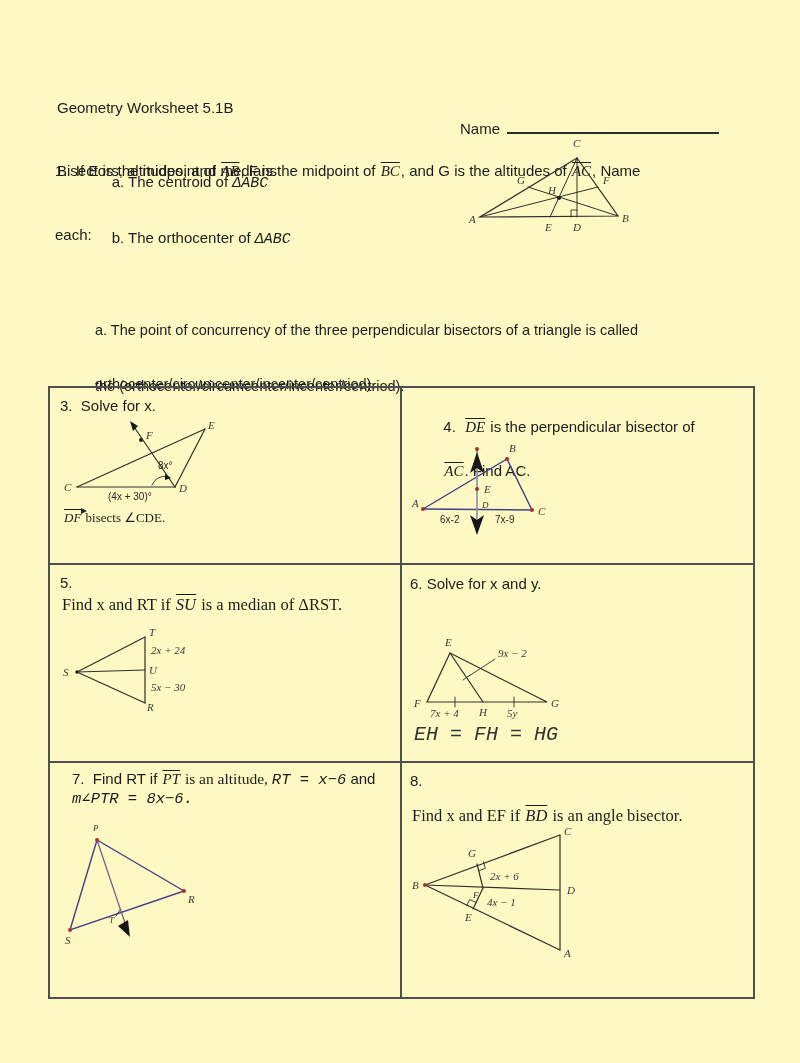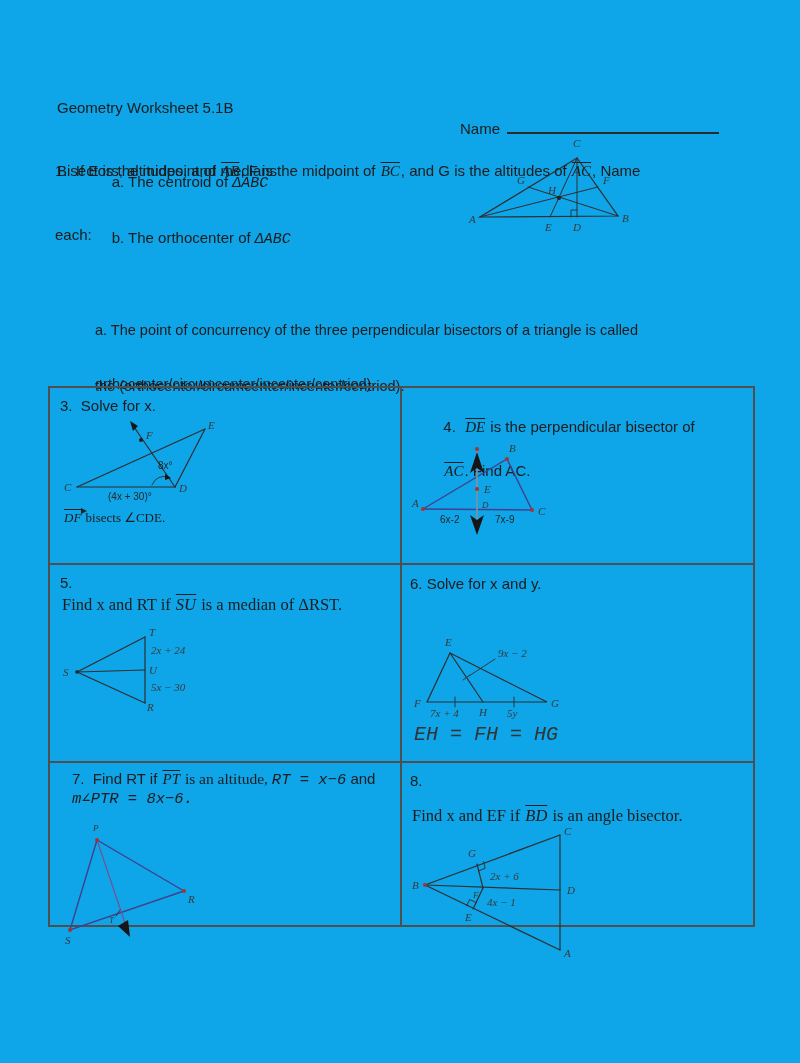--- a/index.html
+++ b/index.html
@@ -2,35 +2,35 @@
 <html style="--ink: #2e2e2e; --text: #1c1c1c; --border: #4f4f4f; --navy: #41418f; --red: #a83232; --bisector: #7d93a4; --altitude: #7a5090;"><head>
 <meta charset="utf-8">
 <style>
   :root{
     --ink:#2e2e2e; --text:#1c1c1c; --border:#4f4f4f;
     --navy:#41418f; --red:#a83232; --bisector:#7d93a4; --altitude:#7a5090;
   }
   html,body{margin:0;padding:0;background:#e8e8e8;}
   .page{
     position:relative; width:800px; height:1063px; margin:0 auto;
-    background:#0ea5e9; overflow:hidden;
+    background:#fef9c3; overflow:hidden;
     font-family:"Liberation Sans", sans-serif; color:var(--text);
   }
   .abs{position:absolute;}
   .sans15{font-size:15px; line-height:21px; white-space:pre-wrap;}
   .sans14{font-size:14.5px; line-height:18.5px; white-space:pre-wrap;}
   .serif{font-family:"Liberation Serif", serif; font-size:16.5px;}
   .seg{font-family:"Liberation Serif", serif; font-style:italic; text-decoration:overline; padding:0 1px;}
   .mathit{font-family:Liberation Mono, monospace; font-style:italic;}
   .blank{display:inline-block; border-bottom:2px solid #2b2b2b; height:13px; vertical-align:baseline; margin-left:7px;}
   .ovray{position:relative; font-family:"Liberation Serif", serif; font-style:italic; text-decoration:overline; padding:0 1px;}
   .ovray::after{content:""; position:absolute; right:-5px; top:-2px; width:0; height:0;
     border-left:6px solid #222; border-top:3px solid transparent; border-bottom:3px solid transparent;}
   .grid{
-    position:absolute; left:48px; top:386px; width:707px; height:541px;
+    position:absolute; left:48px; top:386px; width:707px; height:613px;
     box-sizing:border-box; border:2px solid var(--border);
     display:grid; grid-template-columns:352px auto; grid-template-rows:177px 198px auto;
   }
   .cell{position:relative; border-right:2px solid var(--border); border-bottom:2px solid var(--border);}
   .cell.cR{border-right:none;} .cell.rB{border-bottom:none;}
   .cell svg{position:absolute; left:0; top:0;}
   svg text{font:italic 11px "Liberation Serif", serif; fill:#383838;}
   svg text.sans{font:normal 10px "Liberation Sans", sans-serif; fill:#262626;}
   svg text.tiny{font-size:9px;}
   .ln{stroke:var(--ink); stroke-width:1.2; fill:none; stroke-linecap:round;}

